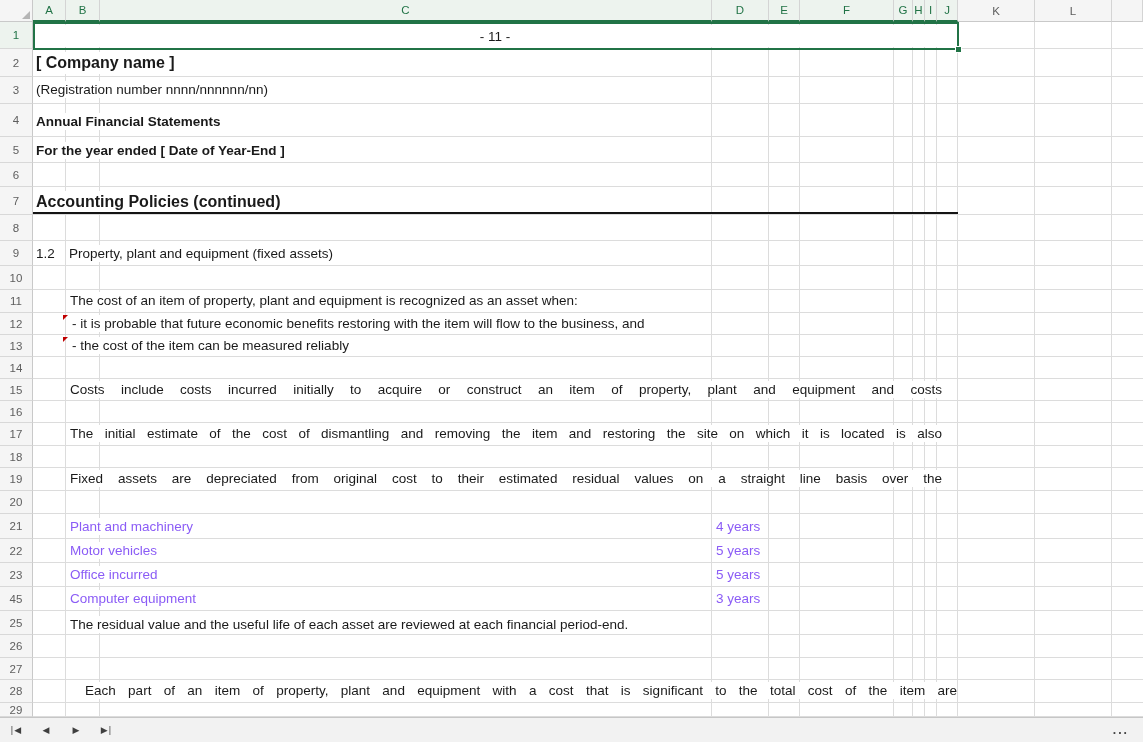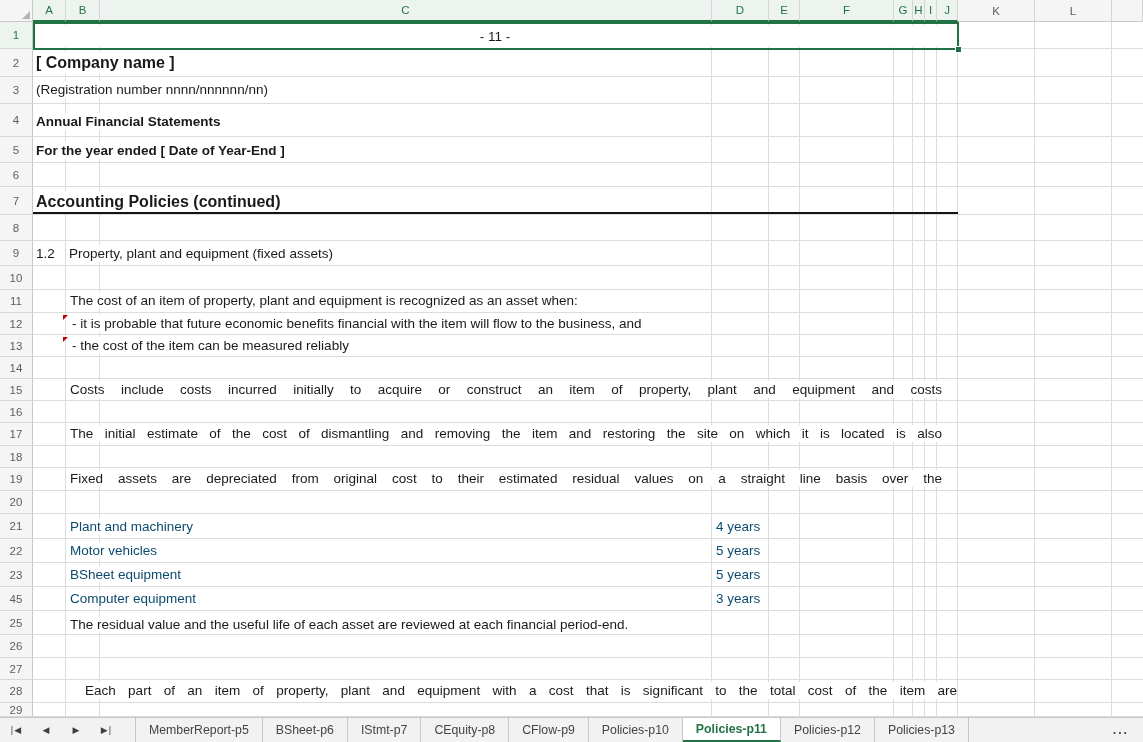--- a/index.html
+++ b/index.html
@@ -25,21 +25,21 @@
 
   
   .gv { position:absolute; top:22px; height:695px; width:1px; background:#DCDCDC; z-index:1; }
   .gh { position:absolute; left:33px; width:1110px; height:1px; background:#DCDCDC; z-index:1; }
 
   
   .t { position:absolute; font-size:13.5px; line-height:17px; color:#1A1A1A; background:#fff;
        white-space:nowrap; z-index:2; padding-right:3px; }
   .b { font-weight:700; }
   .h16 { font-size:16px; font-weight:700; line-height:22px; }
-  .blue { color:#0c4a6e;text-align:right; }
+  .blue { color:#8b5cf6;text-align:right; }
   .just { white-space:normal; width:872px; height:17px; overflow:hidden;
           text-align:justify; text-align-last:justify; padding-right:0; }
 
   .merged-cell { position:absolute; left:35px; top:25px; width:920px; height:22px; background:#fff;
                  z-index:2; display:flex; align-items:center; justify-content:center;
                  font-size:13.5px; color:#1A1A1A; }
   .heading-rule { position:absolute; left:33px; top:212px; width:925px; height:2px; background:#141414; z-index:2; }
 
   .sel-border { position:absolute; left:33px; top:22px; width:926px; height:28px;
                 border:2px solid #217346; z-index:4; pointer-events:none; }
@@ -171,32 +171,32 @@
     <div class="t b" style="left:36px; top:113px;text-align:right;">Annual Financial Statements</div>
     <div class="t b" style="left:36px; top:142px;">For the year ended [ Date of Year-End ]</div>
 
     <div class="t h16" style="left:36px; top:191px;">Accounting Policies (continued)</div>
     <div class="heading-rule"></div>
 
     <div class="t" style="left:36px; top:245px;">1.2</div>
     <div class="t" style="left:69px; top:245px;">Property, plant and equipment (fixed assets)</div>
 
     <div class="t" style="left:70px; top:292px;">The cost of an item of property, plant and equipment is recognized as an asset when:</div>
-    <div class="t" style="left:72px; top:315px;">- it is probable that future economic benefits financial with the item will flow to the business, and</div>
+    <div class="t" style="left:72px; top:315px;">- it is probable that future economic benefits restoring with the item will flow to the business, and</div>
     <div class="t" style="left:72px; top:337px;">- the cost of the item can be measured reliably</div>
 
     <div class="t just" style="left:70px; top:381px;">Costs include costs incurred initially to acquire or construct an item of property, plant and equipment and costs</div>
     <div class="t just" style="left:70px; top:425px;">The initial estimate of the cost of dismantling and removing the item and restoring the site on which it is located is also</div>
     <div class="t just" style="left:70px; top:470px;">Fixed assets are depreciated from original cost to their estimated residual values on a straight line basis over the</div>
 
     <div class="t blue" style="left:70px;  top:518px;">Plant and machinery</div>
     <div class="t blue" style="left:716px; top:518px;">4 years</div>
     <div class="t blue" style="left:70px;  top:542px;">Motor vehicles</div>
     <div class="t blue" style="left:716px; top:542px;">5 years</div>
-    <div class="t blue" style="left:70px;  top:566px;">BSheet equipment</div>
+    <div class="t blue" style="left:70px;  top:566px;">Office incurred</div>
     <div class="t blue" style="left:716px; top:566px;">5 years</div>
     <div class="t blue" style="left:70px;  top:590px;">Computer equipment</div>
     <div class="t blue" style="left:716px; top:590px;">3 years</div>
 
     <div class="t" style="left:70px; top:616px;">The residual value and the useful life of each asset are reviewed at each financial period-end.</div>
     <div class="t just" style="left:85px; top:682px;">Each part of an item of property, plant and equipment with a cost that is significant to the total cost of the item are</div>
 
     <div class="cmark" style="left:63px; top:315px;"></div>
     <div class="cmark" style="left:63px; top:337px;"></div>
 
@@ -204,27 +204,16 @@
     <div class="fill-handle"></div>
   </div>
 
   <div class="tabbar">
     <div class="nav">
       <div class="navbtn">|◀</div>
       <div class="navbtn">◀</div>
       <div class="navbtn">▶</div>
       <div class="navbtn">▶|</div>
     </div>
-    <div class="tabs" id="tabs">
-        <div class="tab">MemberReport-p5</div>
-        <div class="tab">BSheet-p6</div>
-        <div class="tab">IStmt-p7</div>
-        <div class="tab">CEquity-p8</div>
-        <div class="tab">CFlow-p9</div>
-        <div class="tab">Policies-p10</div>
-        <div class="tab active">Policies-p11</div>
-        <div class="tab">Policies-p12</div>
-        <div class="tab">Policies-p13</div>
-      </div>
     <div class="more">...</div>
   </div>
 
 </div>
 
 </body></html>

